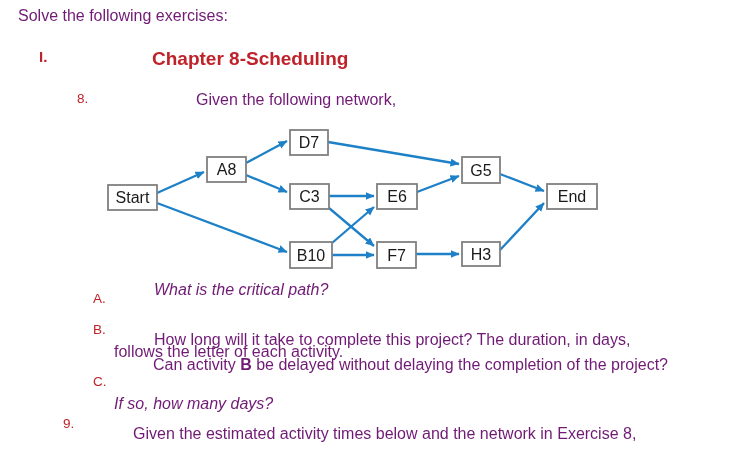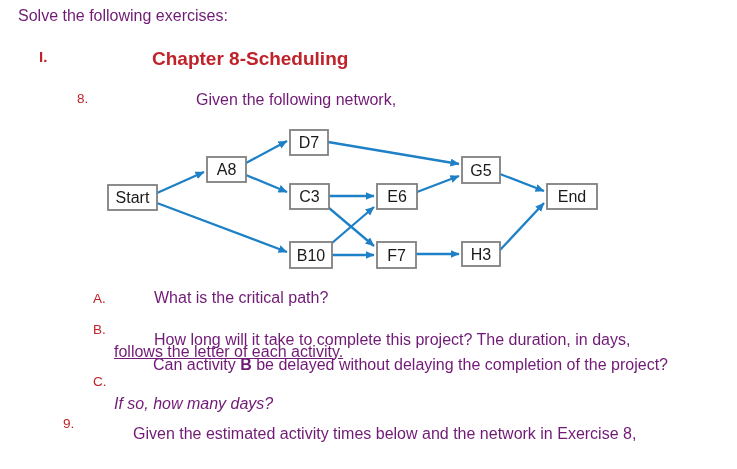--- a/index.html
+++ b/index.html
@@ -68,25 +68,25 @@
       <rect x="367" y="38" width="38" height="26" fill="#ffffff" stroke="#808080" stroke-width="1.8"></rect>
       <text x="386" y="56.5" text-anchor="middle" fill="#1a1a1a">G5</text>
       <rect x="367" y="123" width="38" height="24" fill="#ffffff" stroke="#808080" stroke-width="1.8"></rect>
       <text x="386" y="140.5" text-anchor="middle" fill="#1a1a1a">H3</text>
       <rect x="452" y="65" width="50" height="25" fill="#ffffff" stroke="#808080" stroke-width="1.8"></rect>
       <text x="477" y="83" text-anchor="middle" fill="#1a1a1a">End</text>
     </g>
 </svg>
 
 <div class="abs marker" style="left:93px;top:291px;">A.</div>
-<div class="abs body-text" style="left:154px;top:289px;">What is the critical path?</div>
+<div class="abs body-text" style="left:154px;top:281px;font-style:italic;">What is the critical path?</div>
 
 <div class="abs marker" style="left:93px;top:322px;">B.</div>
 <div class="abs body-text" style="left:154px;top:322px;margin-top:9px;">How long will it take to complete this project? The duration, in days,</div>
-<div class="abs body-text" style="left:114px;top:343px;text-decoration:underline;">follows the letter of each activity.</div>
+<div class="abs body-text" style="left:114px;top:343px;">follows the letter of each activity.</div>
 
 <div class="abs marker" style="left:93px;top:374px;">C.</div>
 <div class="abs body-text" style="left:153px;top:356px;">
   <span>Can activity </span><span class="bold">B</span><span> be delayed without delaying the completion of the project?</span>
 </div>
 <div class="abs body-text" style="left:114px;top:395px;font-style:italic;">If so, how many days?</div>
 
 <div class="abs marker" style="left:63px;top:416px;">9.</div>
 <div class="abs body-text" style="left:133px;top:425px;">Given the estimated activity times below and the network in Exercise 8,</div>
 

